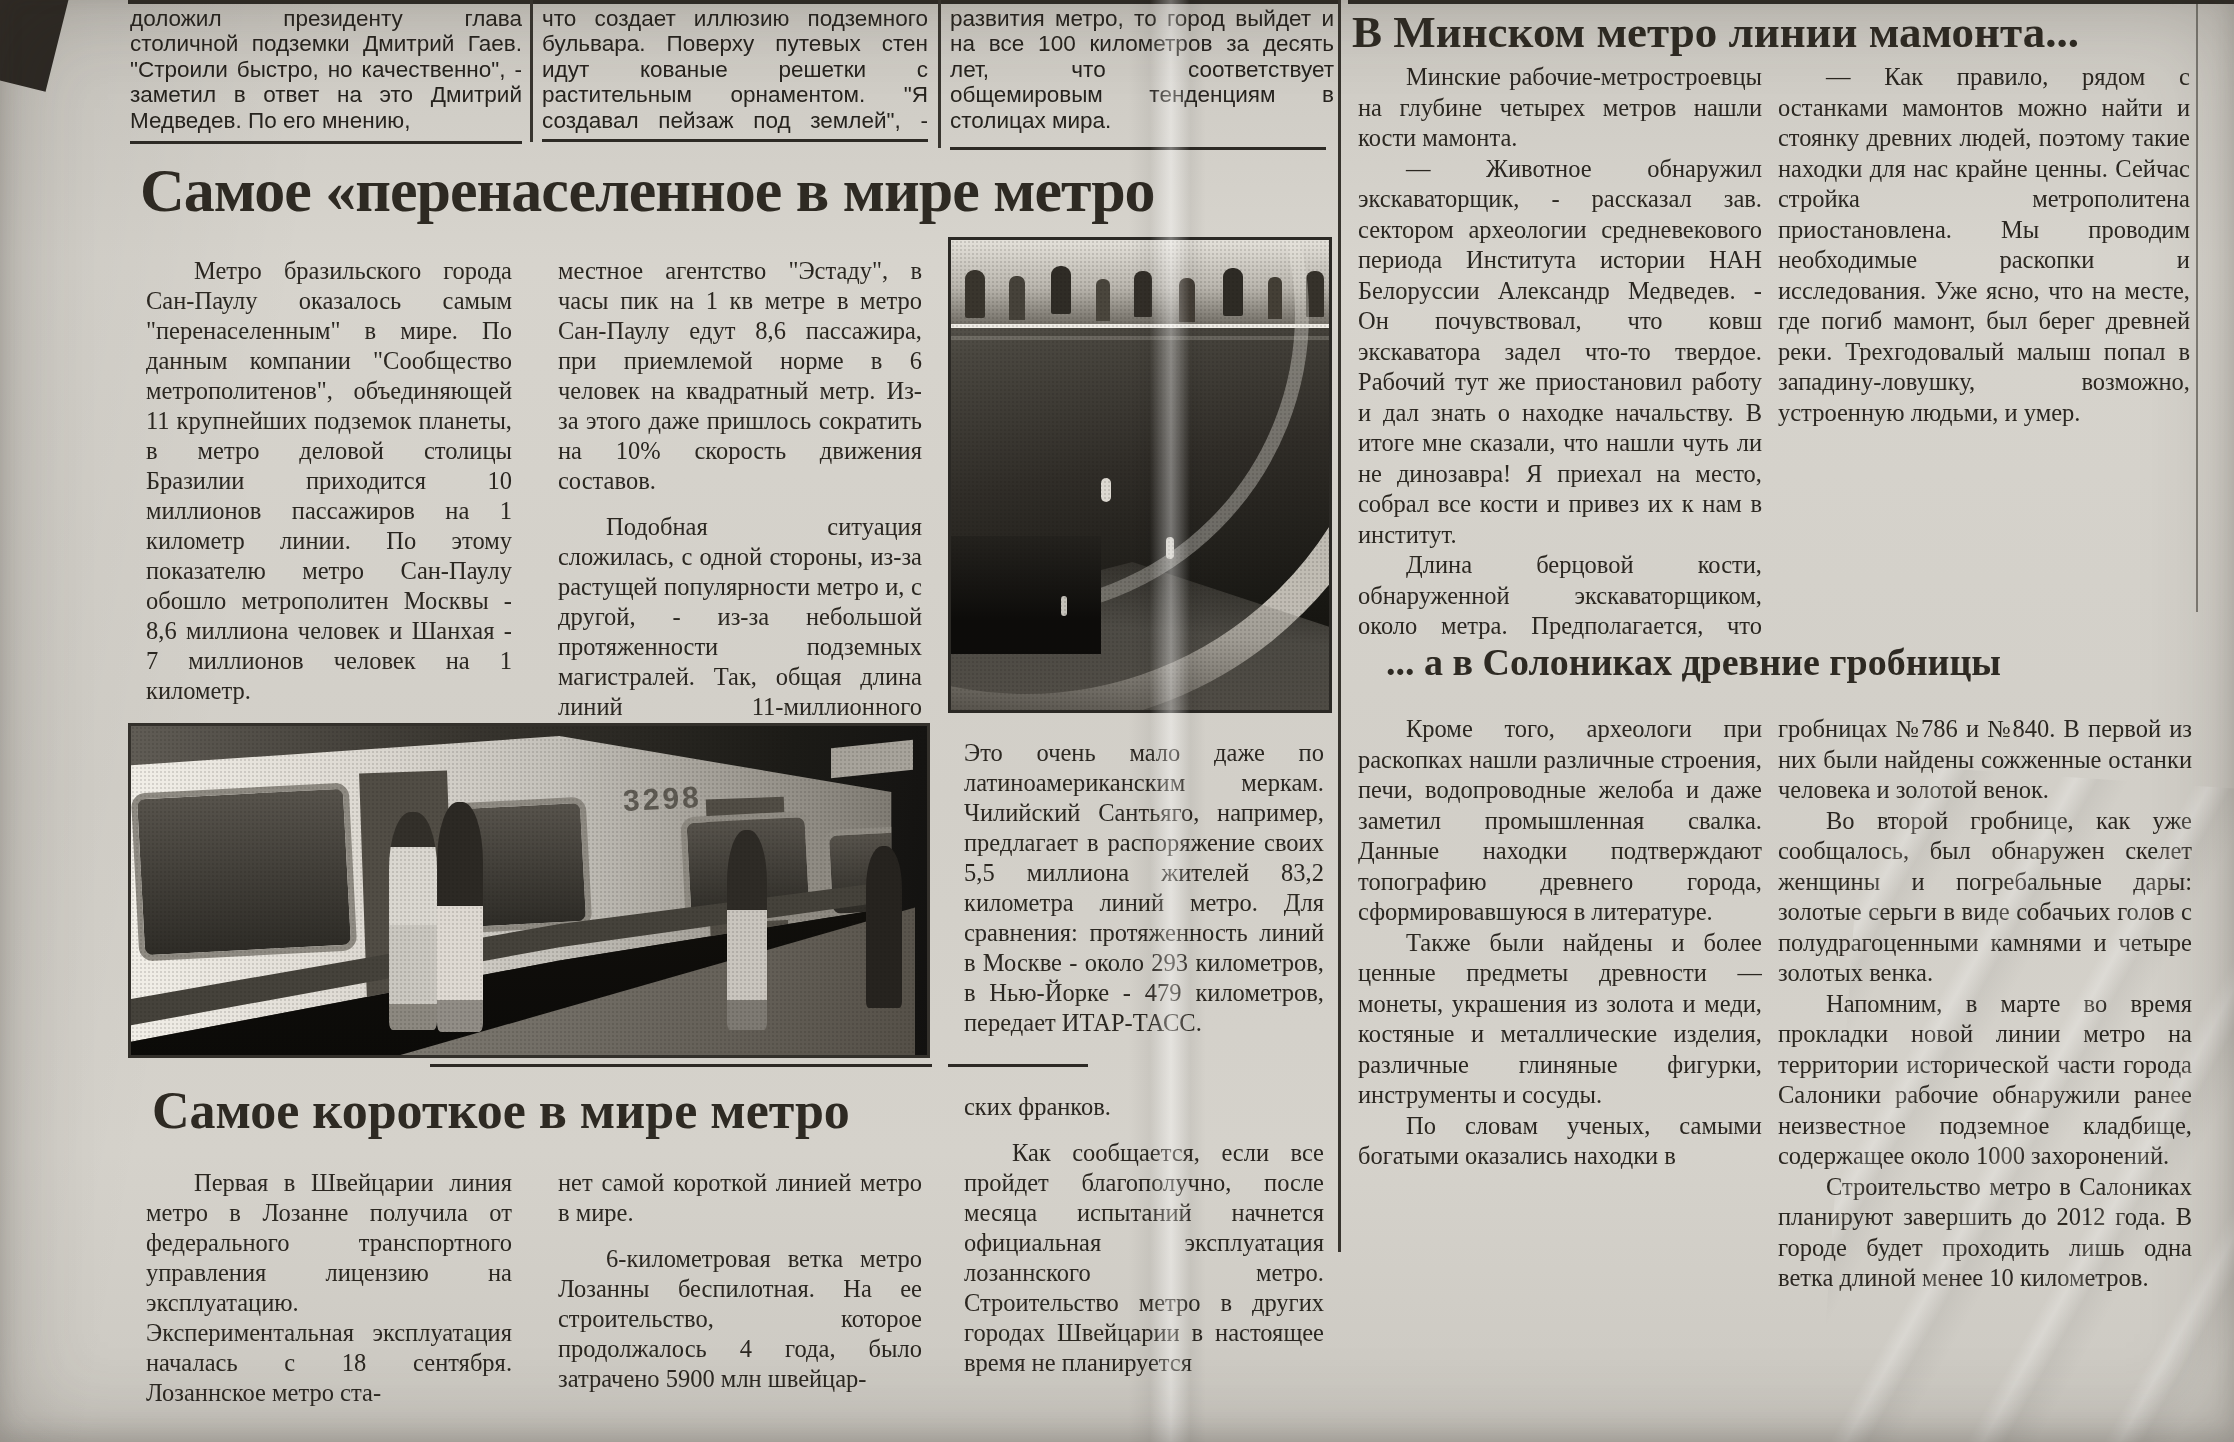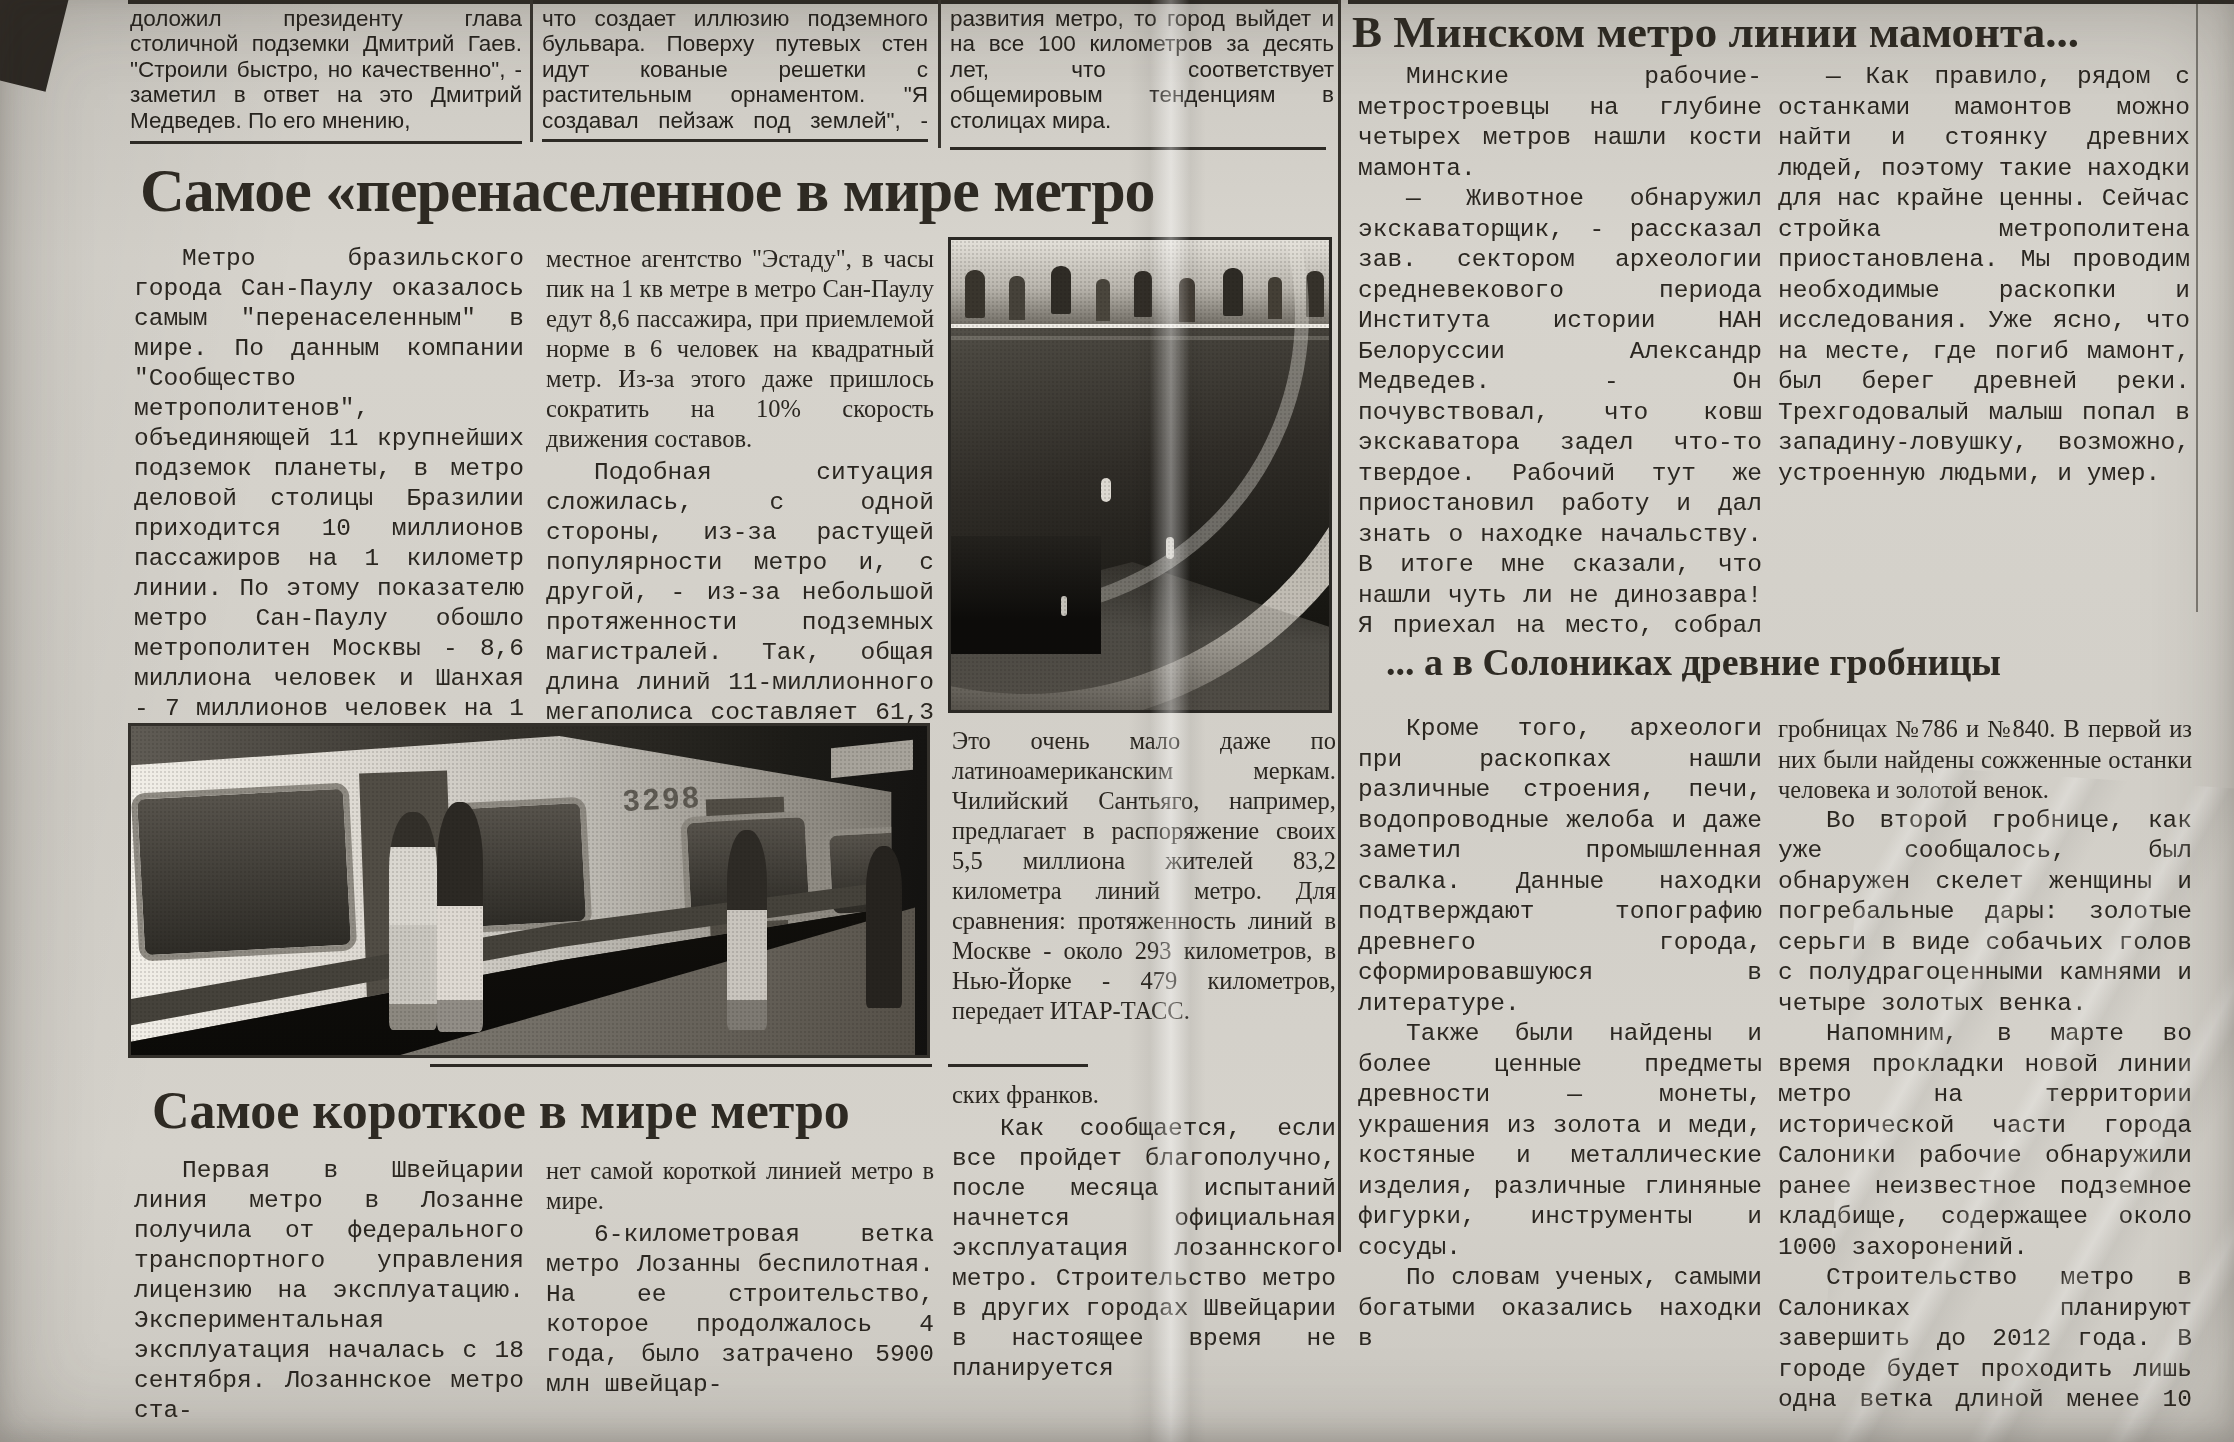--- a/index.html
+++ b/index.html
@@ -3,27 +3,27 @@
 <meta charset="utf-8">
 <style>
   html,body{margin:0;padding:0;background:#6e6a64;}
   .sheet{position:relative;width:2234px;height:1442px;overflow:hidden;
     background:
       linear-gradient(100deg, rgba(0,0,0,.06), rgba(0,0,0,0) 14%),
       linear-gradient(180deg,#ccc9c2 0%,#d7d4cd 18%,#d2cfc8 55%,#d5d2cb 80%,#cbc8c1 100%);
     font-family:"Liberation Serif","DejaVu Serif",serif;}
   
   .col{position:absolute;overflow:hidden;}
-  .body-l p{margin:4px;font-size:24.5px;line-height:30px;color:#2b2721;text-align:justify;
+  .body-l p{margin:16px;font-size:24.5px;line-height:30px;color:#2b2721;text-align:justify;
     font-family:"Liberation Serif","DejaVu Serif",serif;}
   .body-r p{margin:0;font-size:24.5px;line-height:30.5px;color:#2b2721;text-align:justify;
     font-family:"Liberation Serif","DejaVu Serif",serif;}
   .brief p{margin:0;font-size:22.5px;line-height:25.4px;color:#26231e;text-align:justify;
     font-family:"Liberation Sans","DejaVu Sans",sans-serif;}
-  p.ind{text-indent:48px;font-family:Liberation Mono, monospace;}
+  p.ind{text-indent:48px;}
   .hl{position:absolute;font-weight:700;color:#2e2a23;white-space:nowrap;
     font-family:"Liberation Serif","DejaVu Serif",serif;}
   #hl-over{left:140px;top:150px;font-size:62px;line-height:80px;letter-spacing:-1px;}
   #hl-short{left:152px;top:1078px;font-size:52px;line-height:66px;}
   #hl-mammoth{left:1352px;top:4px;font-size:45px;line-height:56px;}
   #hl-tombs{left:1386px;top:632px;font-size:38px;line-height:60px;}
   .rule{position:absolute;background:#2d2a25;height:3px;}
   .vrule{position:absolute;background:#37342e;width:3px;}
   
   .photo{position:absolute;overflow:hidden;box-sizing:border-box;z-index:10;}

